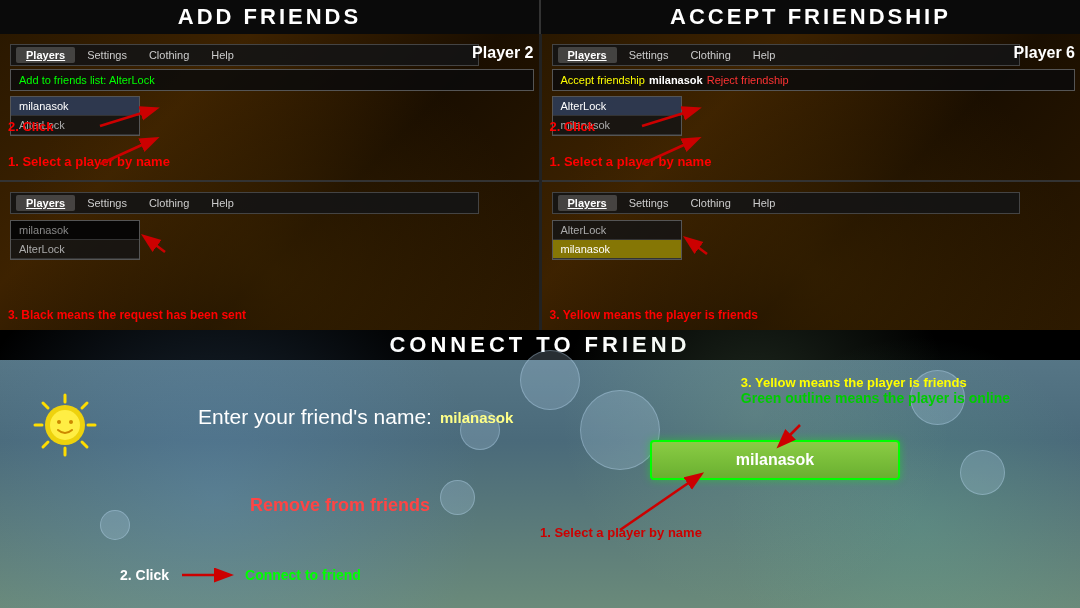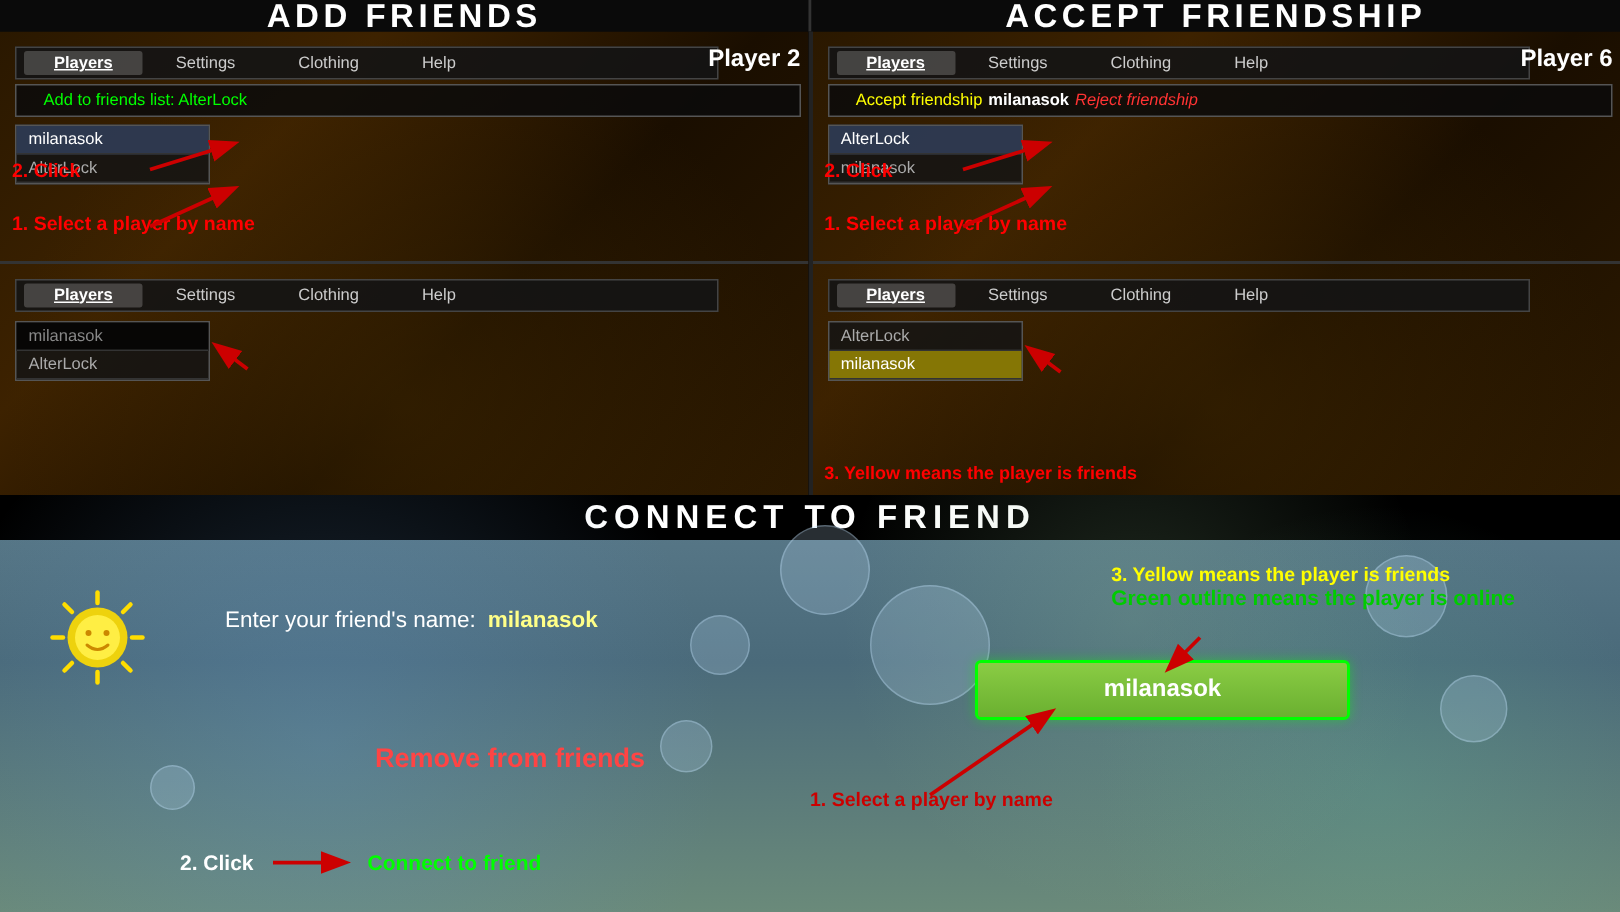--- a/index.html
+++ b/index.html
@@ -2,21 +2,21 @@
 <html><head>
   <meta charset="utf-8">
   <style>
     * { margin: 0; padding: 0; box-sizing: border-box; }
     body { width: 1080px; height: 608px; overflow: hidden; font-family: Arial, sans-serif; background: #000; }
 
     
     .section-headers {
       display: flex;
       width: 100%;
-      height: 21px;
+      height: 34px;
       background: #111;
     }
     .section-header {
       flex: 1;
       display: flex;
       align-items: center;
       justify-content: center;
       background: #0a0a0a;
     }
     .section-header h1 {
@@ -64,21 +64,21 @@
       height: 22px;
       display: flex;
       align-items: center;
       padding: 0 5px;
       gap: 2px;
       z-index: 10;
     }
     .menu-item {
       font-size: 11px;
       color: #ccc;
-      padding: 2px 20px;
+      padding: 2px 10px;
       cursor: pointer;
       border-radius: 2px;
     }
     .menu-item.active {
       background: rgba(255,255,255,0.2);
       color: white;
       font-weight: bold;
       text-decoration: underline;
     }
     .player-label {
@@ -95,32 +95,32 @@
     .action-bar {
       position: absolute;
       top: 35px;
       left: 10px;
       right: 5px;
       background: rgba(10,10,10,0.85);
       border: 1px solid #555;
       height: 22px;
       display: flex;
       align-items: center;
-      padding: 0 18px;
+      padding: 0 8px;
       gap: 4px;
       z-index: 10;
     }
     .action-link {
       font-size: 11px;
       color: #00ff00;
       cursor: pointer;
       white-space: nowrap;
     }
     .action-link.yellow { color: #ffff00; }
-    .action-link.red { color: #ff3333; font-style: italic; }
+    .action-link.red { color: #ff3333; }
     .action-name {
       font-size: 11px;
       color: white;
       font-weight: bold;
     }
 
     
     .player-list {
       position: absolute;
       top: 62px;
@@ -213,22 +213,23 @@
     .friend-input-area {
       position: absolute;
       top: 75px;
       left: 150px;
       z-index: 10;
       display: flex;
       align-items: center;
       gap: 8px;
     }
     .friend-label {
-      font-size: 15px;
-      color: white;
+      font-size: 21px;
+      color: white;
+      margin-left: 48px;
     }
     .friend-name-display {
       font-size: 15px;
       color: #ffff88;
       font-weight: bold;
     }
 
     
     .friend-player-btn {
       position: absolute;
@@ -353,20 +354,21 @@
           <span class="menu-item">Settings</span>
           <span class="menu-item">Clothing</span>
           <span class="menu-item">Help</span>
         </div>
 
         <div class="player-list" style="top:38px;">
           <div class="player-row black-bg">milanasok</div>
           <div class="player-row">AlterLock</div>
         </div>
 
+        <div class="annotation" style="left:8px; bottom:8px; font-size:12px;">3. Black means the request has been sent</div>
 
         <svg style="position:absolute;inset:0;width:100%;height:100%;pointer-events:none;z-index:25;">
           <defs>
               <marker id="ah1b" markerWidth="8" markerHeight="8" refX="6" refY="3" orient="auto">
                 <path d="M0,0 L0,6 L8,3 z" fill="#cc0000"></path>
               </marker>
             </defs>
           <line x1="165" y1="70" x2="145" y2="55" stroke="#cc0000" stroke-width="2.5" marker-end="url(#ah1b)"></line>
         </svg>
       </div>

